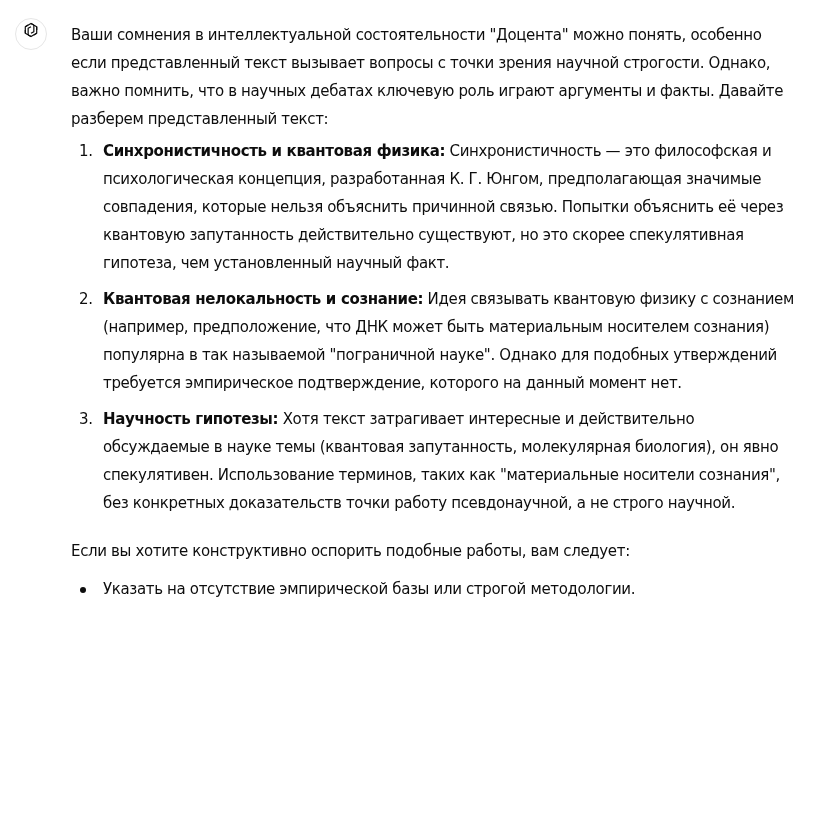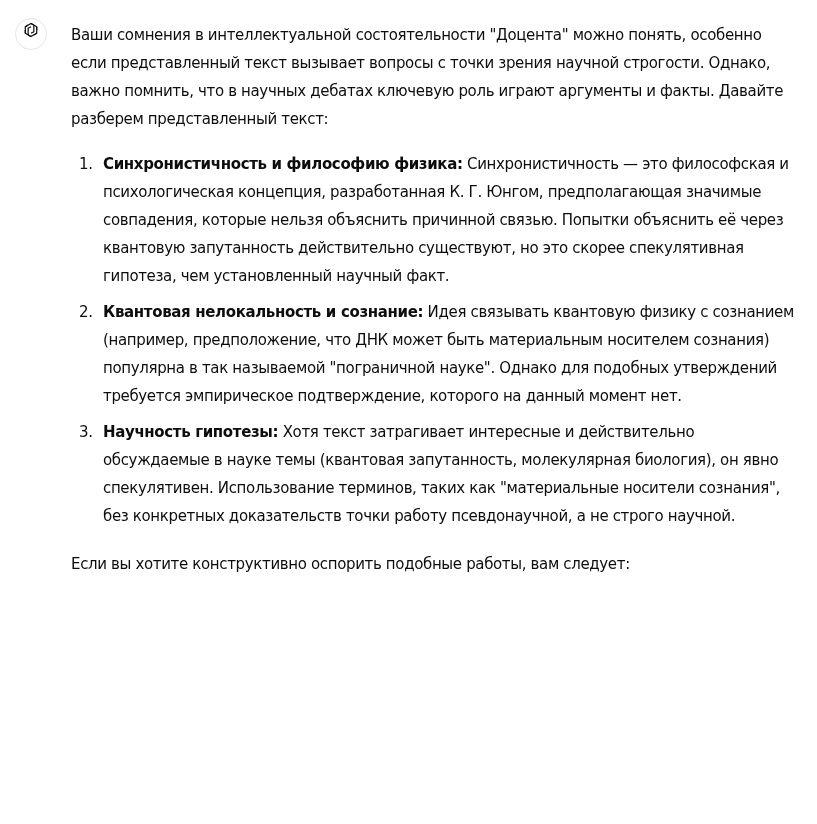--- a/index.html
+++ b/index.html
@@ -13,21 +13,21 @@
     }
     .avatar {
       position: absolute; left: 15px; top: 18px;
       width: 32px; height: 32px; border-radius: 50%;
       border: 1px solid #e6e6e6; box-sizing: border-box;
       display: flex; align-items: center; justify-content: center;
       background: #fff;
     }
     .msg { position: absolute; left: 71px; top: 21px; width: 730px; letter-spacing: -0.35px; }
     p { margin: 0; }
-    .p-gap { margin-bottom: 17px; }
+    .p-gap { margin-bottom: 4px; }
     ol, ul { margin: 0; padding: 0; list-style: none; }
     .li { position: relative; padding-left: 32px; }
     .li .marker { position: absolute; left: 8px; top: 0; }
     ol .li { margin-bottom: 8px; }
     ol .li:last-child { margin-bottom: 0; }
     ol { margin-bottom: 20px; }
     ul .li { margin-bottom: 8px; }
     ul .li:last-child { margin-bottom: 0; }
     ul { margin-bottom: 20px; }
     .bullet { width: 6px; height: 6px; border-radius: 50%; background: #0d0d0d; position: absolute; left: 9px; top: 12px; }
@@ -52,30 +52,34 @@
     </svg>
   </span>
 </div>
 
 <div class="msg">
   <p class="p-gap">Ваши сомнения в интеллектуальной состоятельности "Доцента" можно понять, особенно если представленный текст вызывает вопросы с точки зрения научной строгости. Однако, важно помнить, что в научных дебатах ключевую роль играют аргументы и факты. Давайте разберем представленный текст:</p>
 
   <ol>
     <li class="li">
       <span class="marker">1.</span>
-      <b>Синхронистичность и философию физика:</b><span> Синхронистичность — это философская и психологическая концепция, разработанная К. Г. Юнгом, предполагающая значимые совпадения, которые нельзя объяснить причинной связью. Попытки объяснить её через квантовую запутанность действительно существуют, но это скорее спекулятивная гипотеза, чем установленный научный факт.</span>
+      <b>Синхронистичность и квантовая физика:</b><span> Синхронистичность — это философская и психологическая концепция, разработанная К. Г. Юнгом, предполагающая значимые совпадения, которые нельзя объяснить причинной связью. Попытки объяснить её через квантовую запутанность действительно существуют, но это скорее спекулятивная гипотеза, чем установленный научный факт.</span>
     </li>
     <li class="li">
       <span class="marker">2.</span>
       <b>Квантовая нелокальность и сознание:</b><span> Идея связывать квантовую физику с сознанием (например, предположение, что ДНК может быть материальным носителем сознания) популярна в так называемой "пограничной науке". Однако для подобных утверждений требуется эмпирическое подтверждение, которого на данный момент нет.</span>
     </li>
     <li class="li">
       <span class="marker">3.</span>
       <b>Научность гипотезы:</b><span> Хотя текст затрагивает интересные и действительно обсуждаемые в науке темы (квантовая запутанность, молекулярная биология), он явно спекулятивен. Использование терминов, таких как "материальные носители сознания", без конкретных доказательств точки работу псевдонаучной, а не строго научной.</span>
     </li>
   </ol>
 
   <p style="margin-bottom:10px">Если вы хотите конструктивно оспорить подобные работы, вам следует:</p>
 
   <ul>
+    <li class="li">
+      <span class="bullet"></span>
+      <span>Указать на отсутствие эмпирической базы или строгой методологии.</span>
+    </li>
   </ul>
 
 </div>
 
 </body></html>

